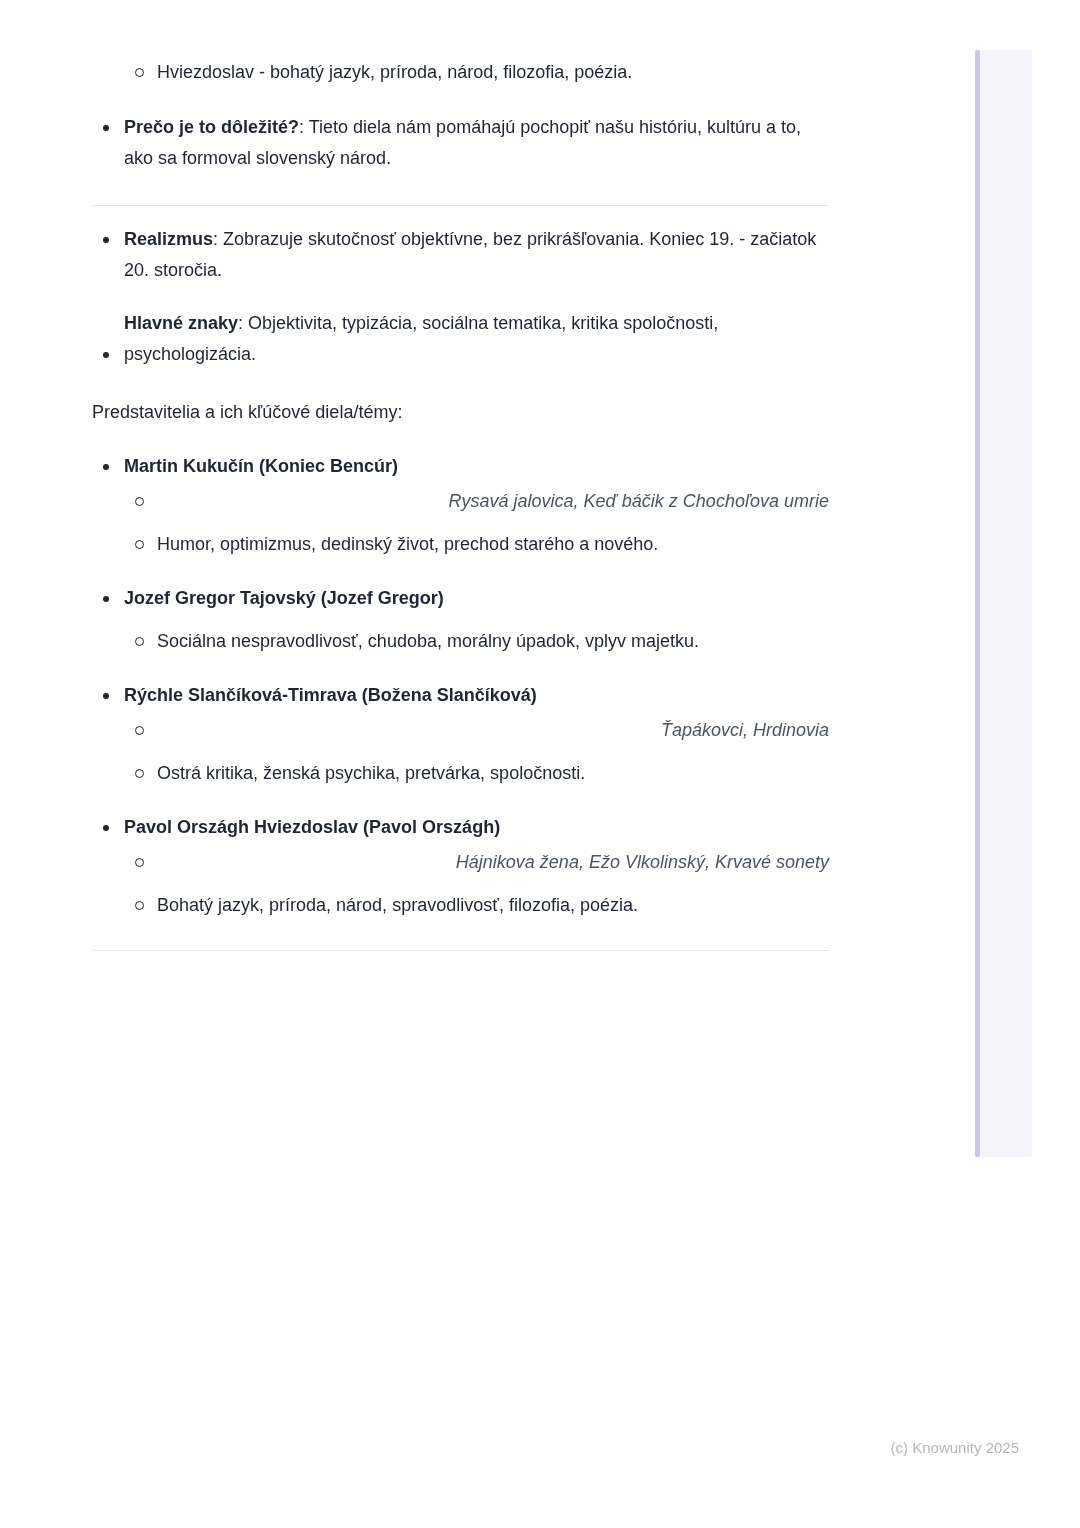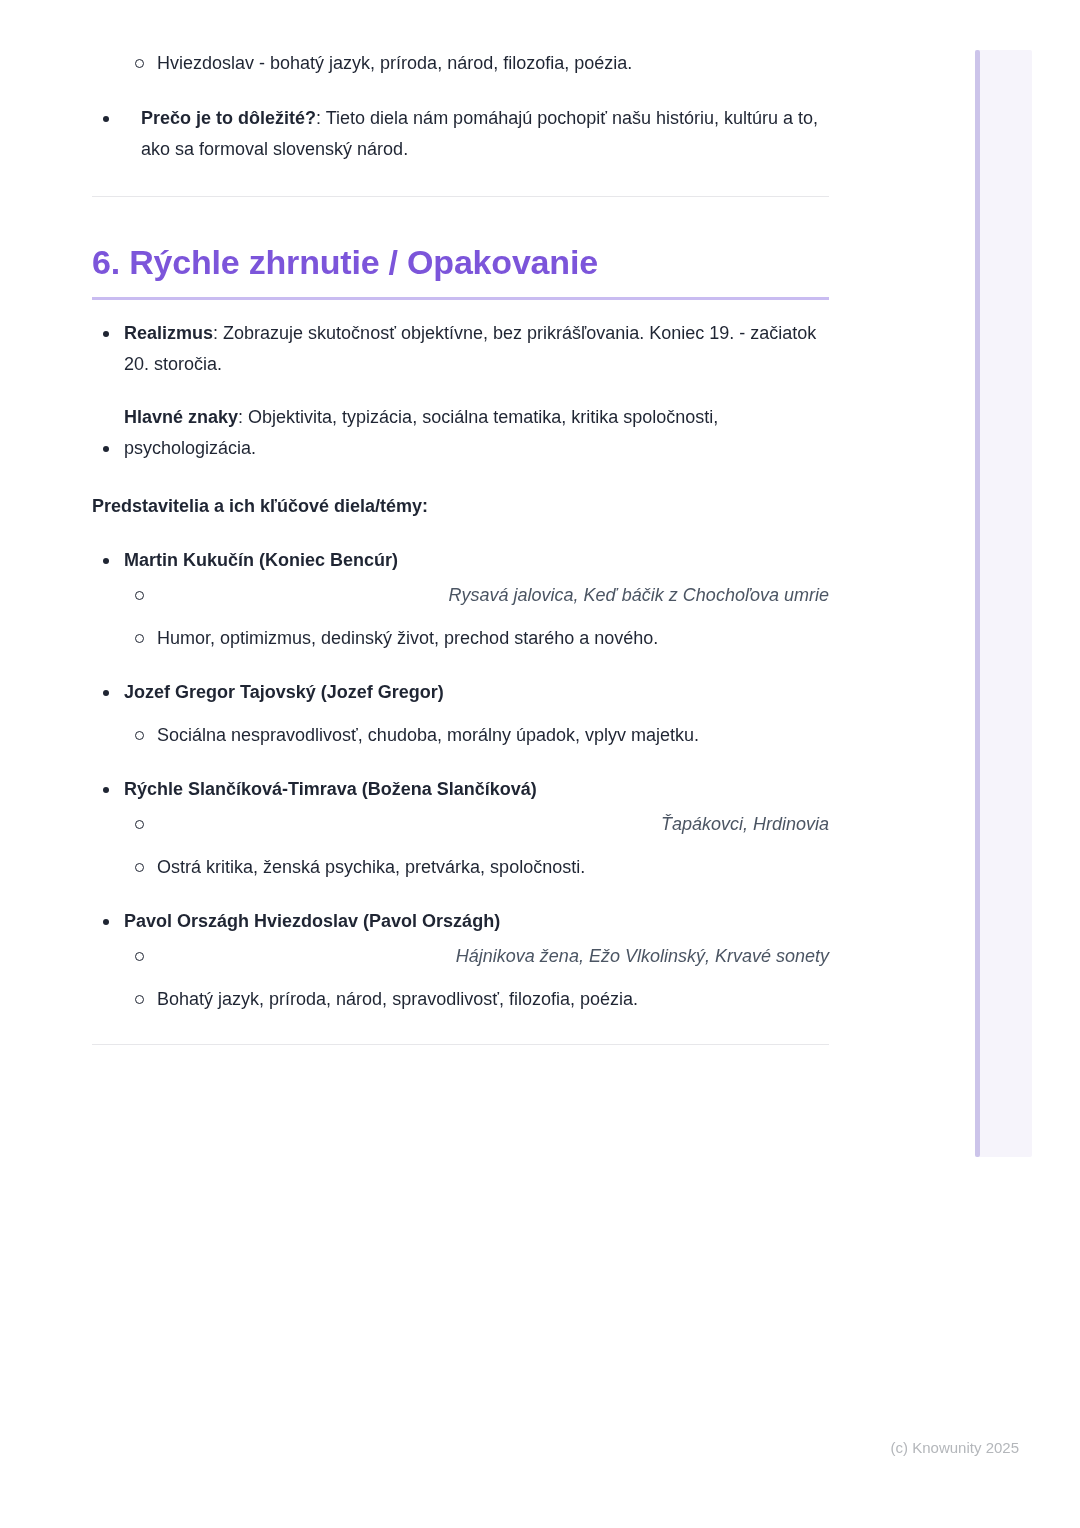--- a/index.html
+++ b/index.html
@@ -53,41 +53,41 @@
     width: 7px; height: 7px;
     border-radius: 50%;
     border: 1.7px solid var(--text);
     background: transparent;
   }
   .bold { font-weight: 700; }
   .italic { font-style: italic; }
   .muted { color: var(--muted); text-align: right; }
 
   
-  .intro-sub { }
-  .why-item  { margin-top: 24px; gap: 17px; }
+  .intro-sub { margin-top: 9px; }
+  .why-item  { margin-top: 24px; }
   .divider {
     border: none;
     border-top: 1px solid var(--divider);
     margin-top: 31px;
     height: 0;
   }
   .section-heading {
     margin-top: 43px;
     font-size: 34px;
     line-height: 44px;
     font-weight: 700;
     letter-spacing: -0.2px;
     color: var(--heading-purple);
     padding-bottom: 13px;
     border-bottom: 3px solid var(--heading-underline);
   }
   .b-first { margin-top: 18px; }
   .b-next  { margin-top: 22px; align-items: flex-end; }
-  .subhead { margin-top: 27px; font-weight: 700; font-size: 18px; line-height: 31px; }
+  .subhead { margin-top: 27px; font-weight: 400; font-size: 18px; line-height: 31px; }
   .author-group { margin-top: 23px; }
   .works-row  { margin-top: 4px; }
   .themes-row { margin-top: 12px; }
   .divider.end { margin-top: 29px; }
 
   
   .scroll-track {
     position: absolute;
     left: 975px;
     top: 50px;
@@ -123,21 +123,20 @@
       <span class="text">Hviezdoslav - bohatý jazyk, príroda, národ, filozofia, poézia.</span>
     </div>
 
     <div class="li why-item">
       <span class="marker1"></span>
       <span class="text"><b class="bold">Prečo je to dôležité?</b><span>: Tieto diela nám pomáhajú pochopiť našu históriu, kultúru a to, ako sa formoval slovenský národ.</span></span>
     </div>
 
     <hr class="divider">
 
-    <h2 class="section-heading">6. Rýchle zhrnutie / Opakovanie</h2>
 
     <div class="li b-first">
       <span class="marker1"></span>
       <span class="text"><b class="bold">Realizmus</b><span>: Zobrazuje skutočnosť objektívne, bez prikrášľovania. Koniec 19. - začiatok 20. storočia.</span></span>
     </div>
 
     <div class="li b-next">
       <span class="marker1"></span>
       <span class="text"><b class="bold">Hlavné znaky</b><span>: Objektivita, typizácia, sociálna tematika, kritika spoločnosti, psychologizácia.</span></span>
     </div>

